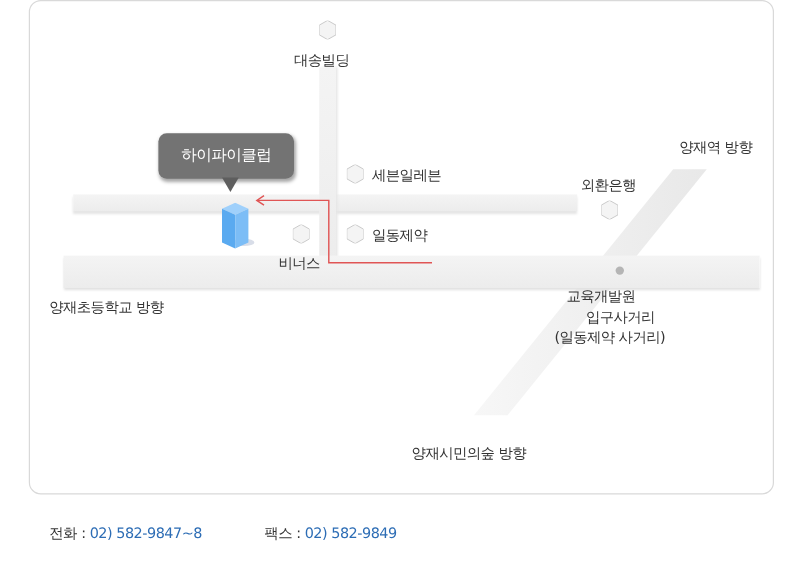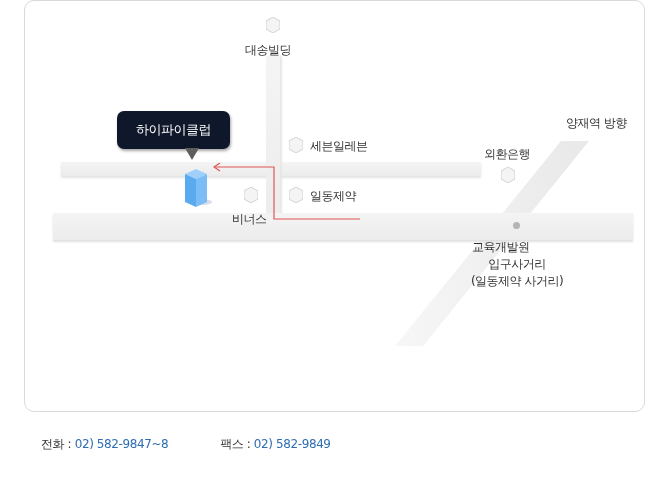--- a/index.html
+++ b/index.html
@@ -7,21 +7,21 @@
          font-family: "DejaVu Sans", "Liberation Sans", sans-serif; color: #333; }
   .map-frame { position: absolute; left: 24px; top: 0px; width: 621px; height: 412px;
                border: 1px solid #d9d9d9; border-radius: 10px; background: #fff; box-sizing: border-box; overflow: hidden; }
   .road { position: absolute; background: linear-gradient(#f4f4f4, #ececec); }
   .road-h1 { left: 36px; top: 161px; width: 420px; height: 14px; box-shadow: 0 2px 2px #e4e4e4; }
   .road-h2 { left: 28px; top: 212px; width: 580px; height: 27px; box-shadow: 0 2px 2px #e0e0e0; }
   .road-v1 { left: 241px; top: 55px; width: 14px; height: 170px; box-shadow: 2px 0 2px #e6e6e6; }
   .diag { position: absolute; left: 0; top: 0; }
   .label { position: absolute; font-size: 12px; color: #333; white-space: nowrap; letter-spacing: -0.5px; }
   .cube { position: absolute; width: 14px; height: 16px; }
-  .bubble { position: absolute; left: 92px; top: 110px; width: 113px; height: 38px; background: #0f172a;
+  .bubble { position: absolute; left: 107px; top: 110px; width: 113px; height: 38px; background: #737373;
             border-radius: 7px; box-shadow: 1px 2px 3px rgba(0,0,0,0.35); color: #fff; font-size: 13px;
             text-align: center; line-height: 38px; letter-spacing: -0.5px; }
   .bubble-tail { position: absolute; left: 160px; top: 147px; width: 0; height: 0;
                  border-left: 7px solid transparent; border-right: 7px solid transparent; border-top: 12px solid #5e5e5e; }
   .route { position: absolute; }
   .info { position: absolute; left: 28px; top: 436px; font-size: 12px; line-height: 16px; letter-spacing: -0.4px; }
   .info .bullet { display: inline-block; width: 7px; height: 7px; border-radius: 50%; background: #bdbdbd; margin-right: 6px; vertical-align: 1px; }
   .info .key { color: #333; }
   .info .val { color: #2d6db5; }
   .info .row2 { padding-left: 13px; text-align: center; }
@@ -79,24 +79,26 @@
   <div class="bubble">하이파이클럽</div>
   <div class="bubble-tail"></div>
 
   <div class="label" style="left:220px;top:41px;">대송빌딩</div>
   <div class="label" style="left:285px;top:137px;">세븐일레븐</div>
   <div class="label" style="left:285px;top:187px;">일동제약</div>
   <div class="label" style="left:207px;top:210px;">비너스</div>
   <div class="label" style="left:459px;top:145px;">외환은행</div>
 
   <div class="label" style="left:541px;top:114px;">양재역 방향</div>
+  <div class="label" style="left:16px;top:247px;">양재초등학교 방향</div>
+  <div class="label" style="left:318px;top:369px;">양재시민의숲 방향</div>
 
   <div class="label" style="left:447px;top:238px;width:90px;">교육개발원</div>
   <div class="label" style="left:447px;top:255px;width:90px;text-align:center;">입구사거리</div>
-  <div class="label" style="left:437px;top:272px;width:110px;text-align:center;">(일동제약 사거리)</div>
+  <div class="label" style="left:437px;top:272px;width:110px;">(일동제약 사거리)</div>
 </div>
 
 <div class="info">
   <div class="row2">
     <span class="key">전화 :</span>
     <span class="val">02) 582-9847~8</span>
     <span class="gap"></span>
     <span class="key">팩스 :</span>
     <span class="val">02) 582-9849</span>
   </div>

